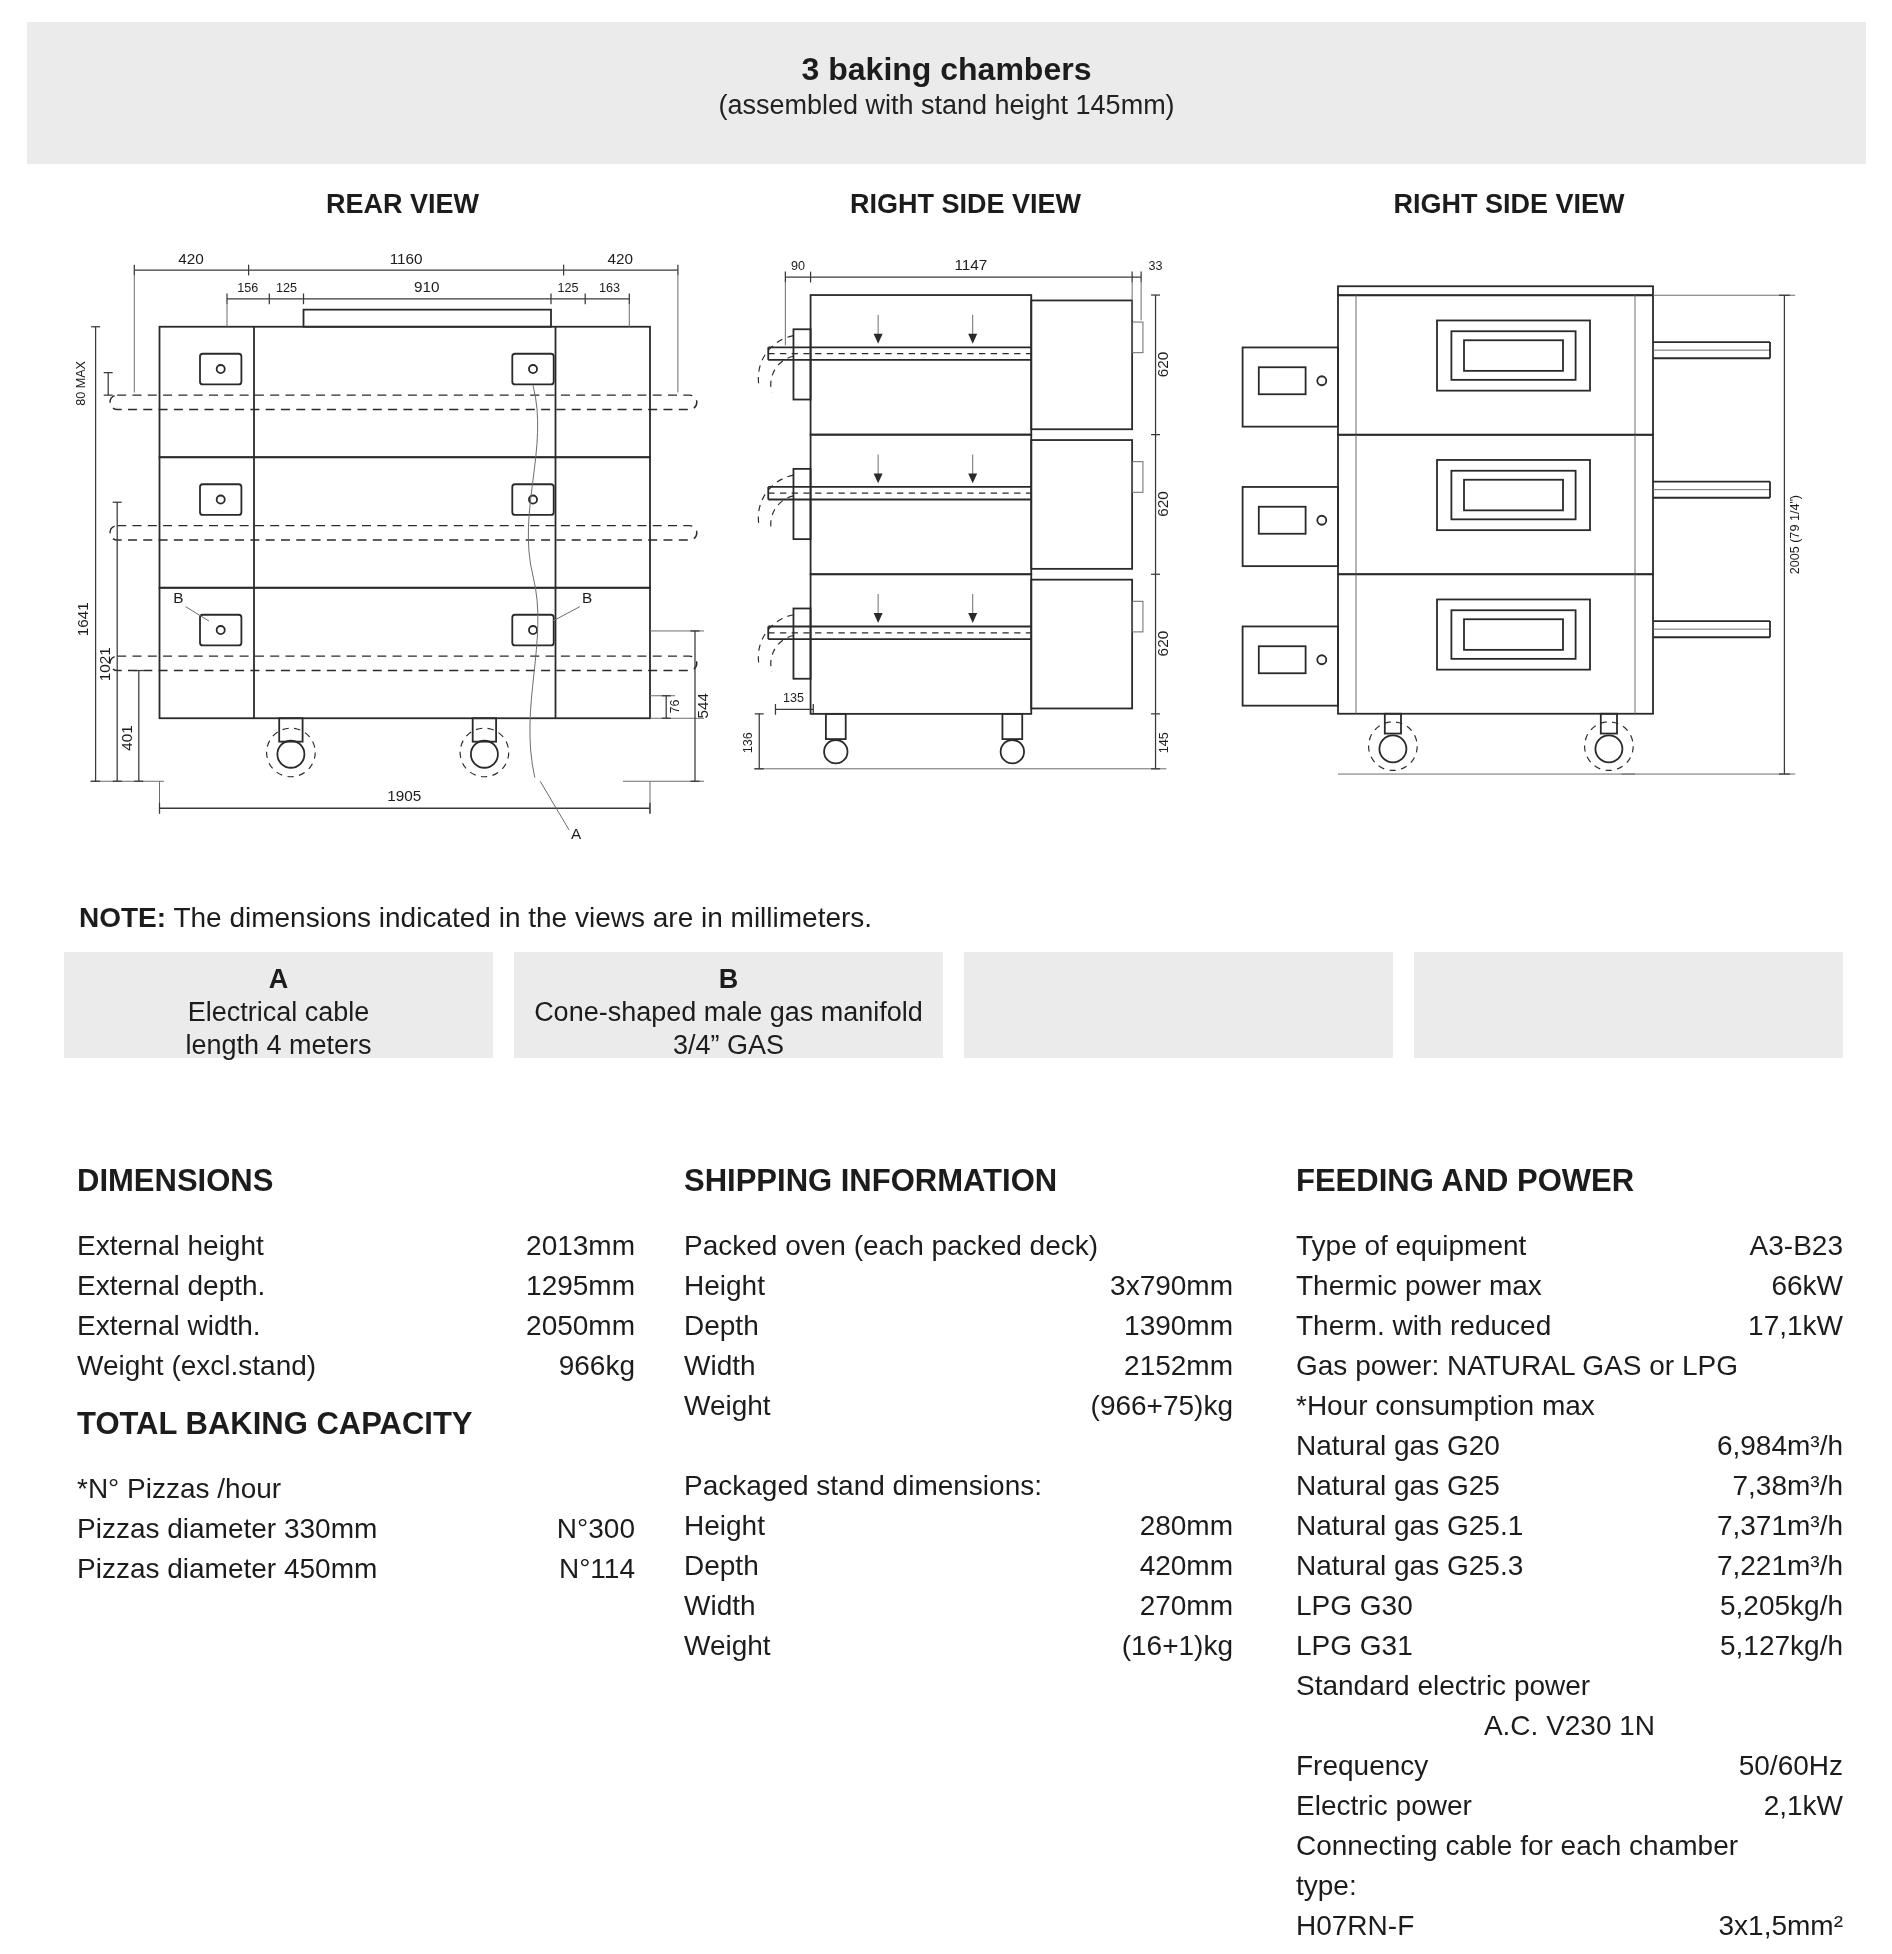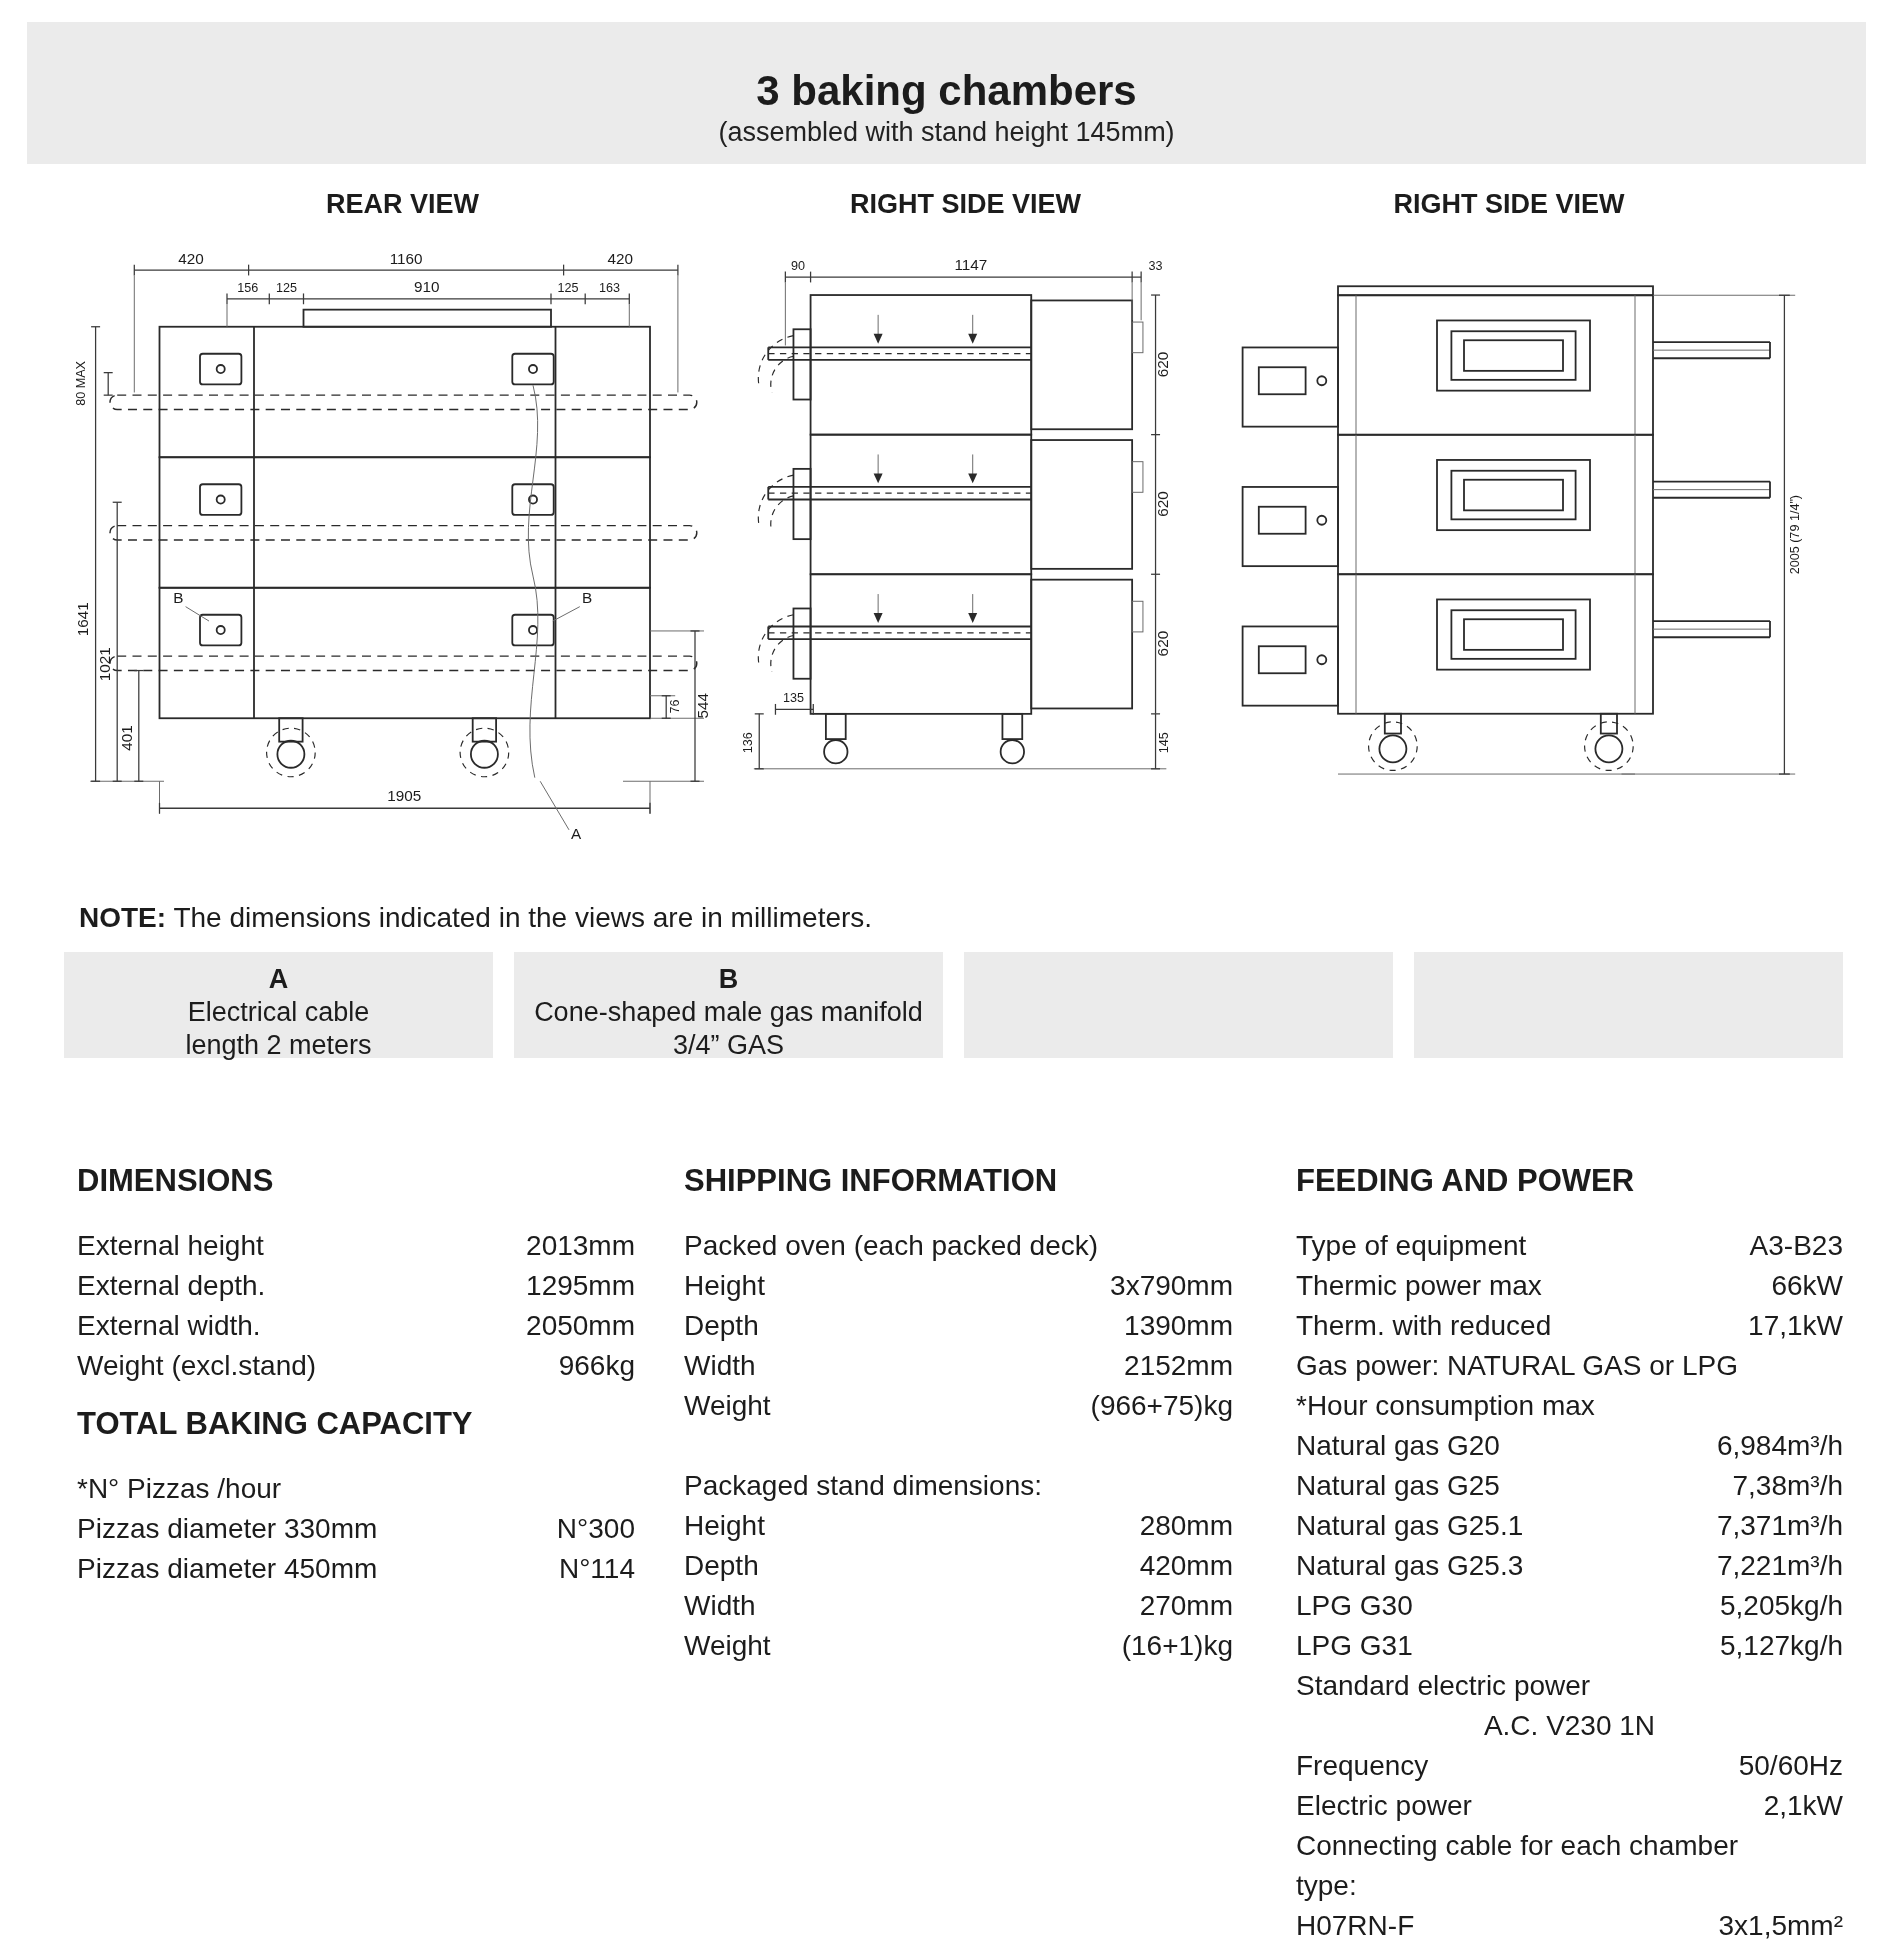--- a/index.html
+++ b/index.html
@@ -1,21 +1,21 @@
 <!DOCTYPE html>
 <html style="font-size:14.4px"><head>
 <meta charset="utf-8">
 <style>
   *{box-sizing:border-box}
   html,body{margin:0;padding:0;background:#fff}
   body{font-family:"Liberation Sans",sans-serif;color:#1c1c1c}
   .page{position:relative;width:1893px;height:1955px;background:#fff;overflow:hidden}
 
   .band{position:absolute;left:27px;top:21.6px;width:1839px;height:142px;background:#ebebeb;text-align:center}
-  .band h1{margin:45px 0 0;font-size:42px;font-weight:700}
+  .band h1{margin:29px 0 0;font-size:32px;font-weight:700}
   .band .sub{margin-top:2px;font-size:27px;color:#222}
 
   .view-label{position:absolute;top:189px;font-size:27px;font-weight:700;text-align:center}
   #lbl-rear{left:74px;width:657px}
   #lbl-side1{left:743px;width:445px}
   #lbl-side2{left:1212px;width:594px}
 
   .drawing{position:absolute;top:241px}
   #d-rear{left:74px}
   #d-side1{left:743px}
@@ -285,21 +285,21 @@
   </div>
 
   <div class="note">
     <b>NOTE:</b><span> The dimensions indicated in the views are in millimeters.</span>
   </div>
 
   <div class="legend">
     <div class="cell">
       <div class="k">A</div>
       <div>Electrical cable</div>
-      <div>length 2 meters</div>
+      <div>length 4 meters</div>
     </div>
     <div class="cell">
       <div class="k">B</div>
       <div>Cone-shaped male gas manifold</div>
       <div>3/4” GAS</div>
     </div>
     <div class="cell"></div>
     <div class="cell"></div>
   </div>
 

